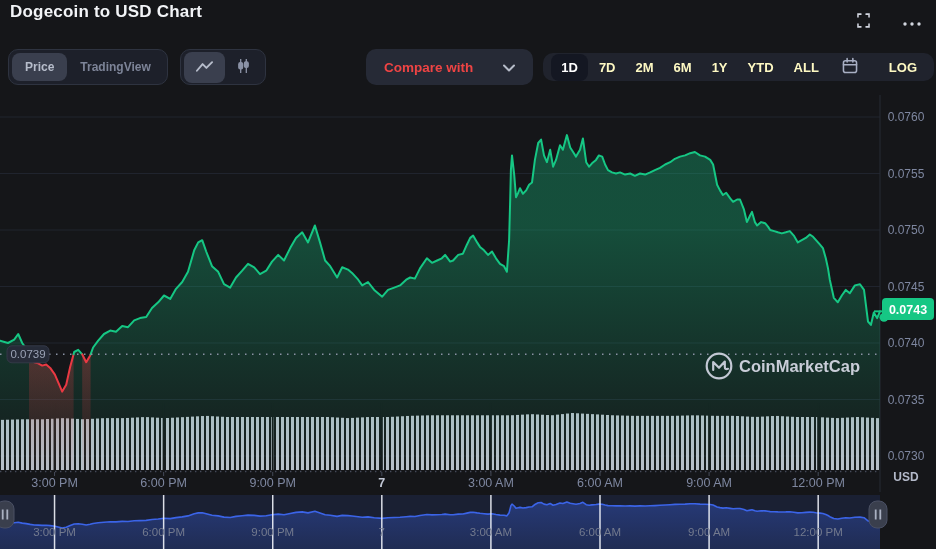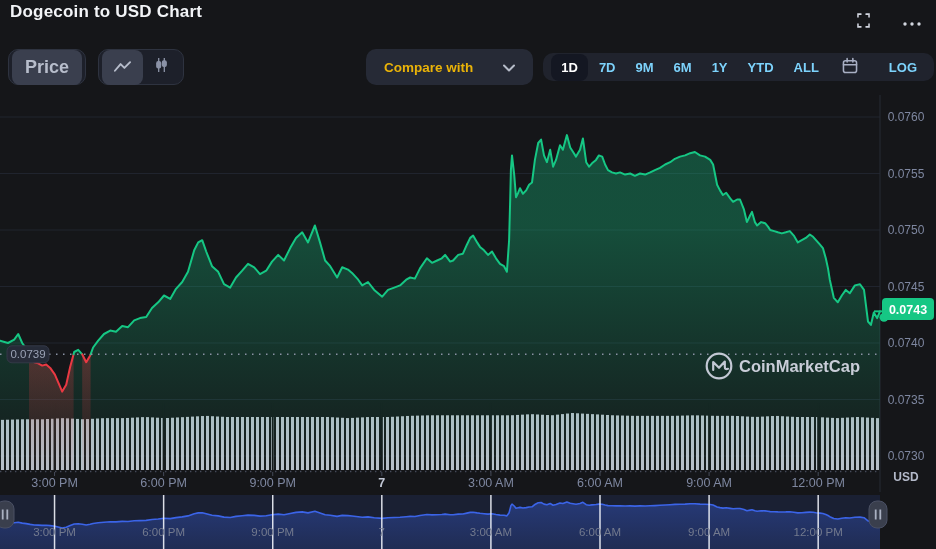--- a/index.html
+++ b/index.html
@@ -6,28 +6,28 @@
   .app{position:relative;width:936px;height:549px;background:#151619;overflow:hidden;
        font-family:"Liberation Sans",sans-serif;-webkit-font-smoothing:antialiased;}
   
   .hdr{position:absolute;top:0;left:0;right:0;height:46px;display:flex;align-items:flex-start;justify-content:space-between;padding:2px 12px 0 10px;box-sizing:border-box;gap:29px;}
   .hdr h1{margin:0;font-size:17px;font-weight:700;color:#f2f4f7;letter-spacing:.2px;}
   .hdr-icons{display:flex;align-items:center;gap:26px;margin-top:8px;}
   .icon-btn{background:none;border:none;padding:2px;cursor:pointer;display:flex;align-items:center;}
   
   .tbar{position:absolute;top:48px;left:8px;right:2px;height:38px;display:flex;align-items:center;}
   .pill{display:flex;align-items:center;background:#1d202a;border:1px solid #2e3340;border-radius:10px;height:36px;box-sizing:border-box;padding:0 3px;}
-  .seg{background:transparent;border:none;border-radius:8px;padding:7px 13px;font-family:inherit;font-size:18px;font-weight:700;color:#7d8498;cursor:pointer;}
+  .seg{background:transparent;border:none;border-radius:8px;padding:7px 13px;font-family:inherit;font-size:12px;font-weight:700;color:#7d8498;cursor:pointer;}
   .seg.selected{background:#3a3f4e;color:#b7bdcb;}
   .seg.icon-seg{padding:7px 11px;display:flex;align-items:center;}
   .style-pill{margin-left:12px;}
   .right-group{margin-left:auto;display:flex;align-items:center;gap:10px;}
-  .compare-btn{display:flex;align-items:center;background:#262a36;border:none;border-radius:10px;height:36px;padding:0 18px;font-family:inherit;font-size:13.5px;font-weight:600;color:#eab308;cursor:pointer;gap:30px;}
+  .compare-btn{display:flex;align-items:center;background:#262a36;border:none;border-radius:10px;height:36px;padding:0 18px;font-family:inherit;font-size:13.5px;font-weight:600;color:#ef4444;cursor:pointer;gap:30px;}
   .ranges{display:flex;align-items:center;background:#20232d;border-radius:10px;height:28px;padding:0 8px;gap:2px;}
-  .range{background:none;border:none;border-radius:8px;padding:6px 9px;font-family:inherit;font-size:13px;font-weight:700;color:#7dd3fc;cursor:pointer;}
+  .range{background:none;border:none;border-radius:8px;padding:6px 9px;font-family:inherit;font-size:13px;font-weight:700;color:#fef9c3;cursor:pointer;}
   .range.selected{background:#141722;color:#ffffff;padding:6px 10px;}
   .range.cal{display:flex;align-items:center;padding:6px 7px;margin-left:4px;}
   .range.log{margin-left:12px;}
   
   .chart-area{position:absolute;top:95px;left:0;width:936px;height:454px;}
   svg text{font-family:"Liberation Sans",sans-serif;}
 </style>
 </head>
 <body>
 
@@ -54,20 +54,21 @@
               <circle cx="17" cy="3" r="1.7" fill="#d2d6e0"></circle>
             </svg>
         </span>
       </button>
     </div>
   </div>
 
   <div class="tbar">
     <div class="pill">
       <button class="seg selected">Price</button>
+      <button class="seg">TradingView</button>
     </div>
     <div class="pill style-pill">
       <button class="seg selected icon-seg">
         <span>
           <svg width="19" height="14" viewBox="0 0 20 14" fill="none" stroke="#b7bdcb" stroke-width="2" stroke-linecap="round" stroke-linejoin="round">
               <polyline points="2,12 8,5 12,9 18,3"></polyline>
             </svg>
         </span>
       </button>
       <button class="seg icon-seg">
@@ -86,21 +87,21 @@
         <span>Compare with</span>
         <span>
           <svg width="12" height="8" viewBox="0 0 12 8" fill="none" stroke="#b6bcc9" stroke-width="2" stroke-linecap="round" stroke-linejoin="round">
               <polyline points="1,1.5 6,6.5 11,1.5"></polyline>
             </svg>
         </span>
       </button>
       <div class="ranges">
         <button class="range selected">1D</button>
         <button class="range">7D</button>
-        <button class="range">9M</button>
+        <button class="range">2M</button>
         <button class="range">6M</button>
         <button class="range">1Y</button>
         <button class="range">YTD</button>
         <button class="range">ALL</button>
         <button class="range cal">
           <span>
             <svg width="18" height="18" viewBox="0 0 22 22" fill="none" stroke="#a9b0c4" stroke-width="1.9" stroke-linecap="round">
               <rect x="3" y="4.5" width="16" height="14.5" rx="2.5"></rect>
                 <line x1="3" y1="9.5" x2="19" y2="9.5"></line>
                 <line x1="7.5" y1="2" x2="7.5" y2="6"></line>

